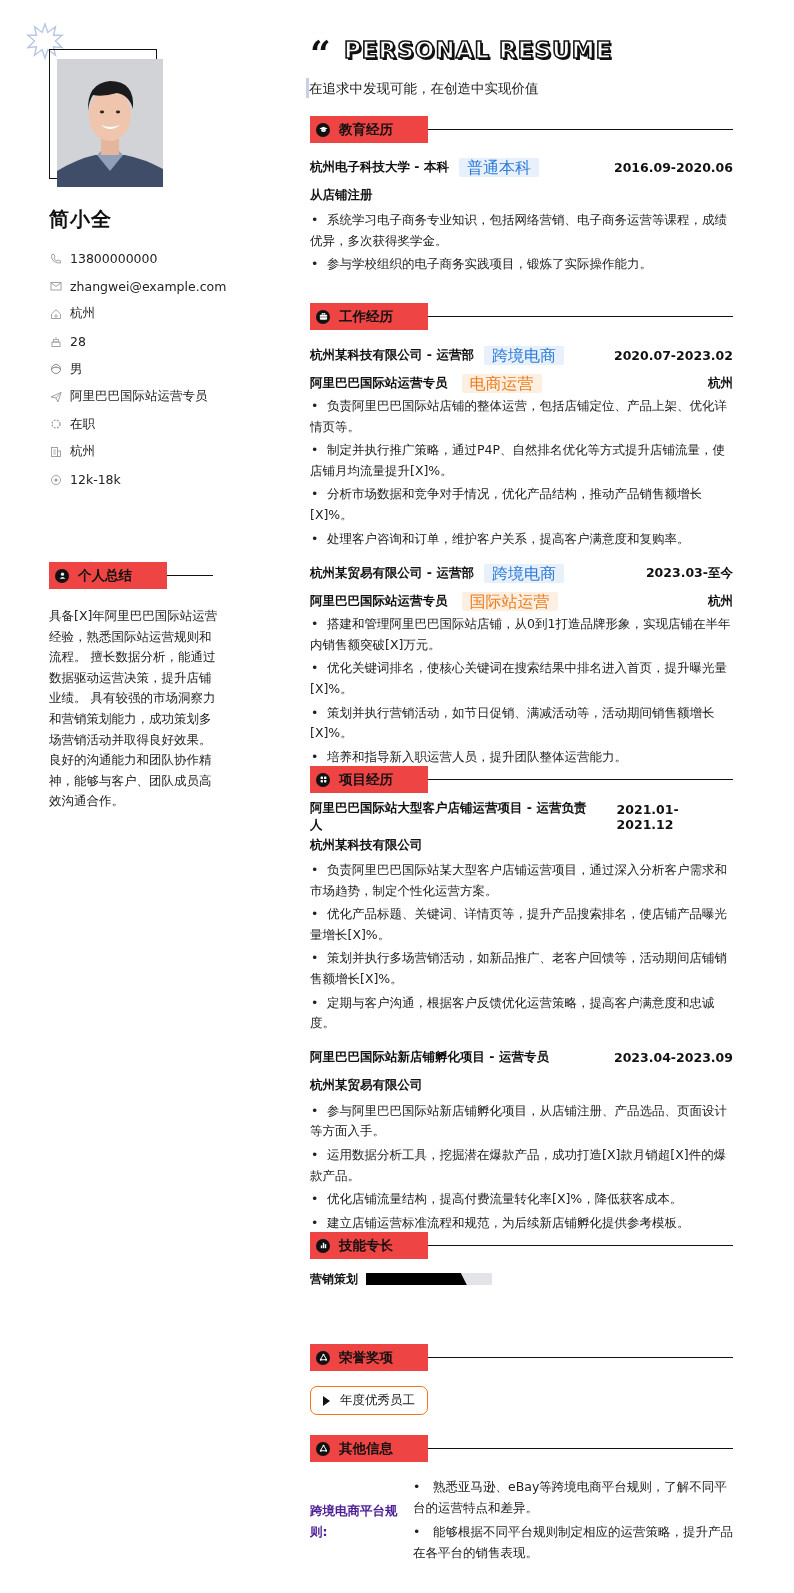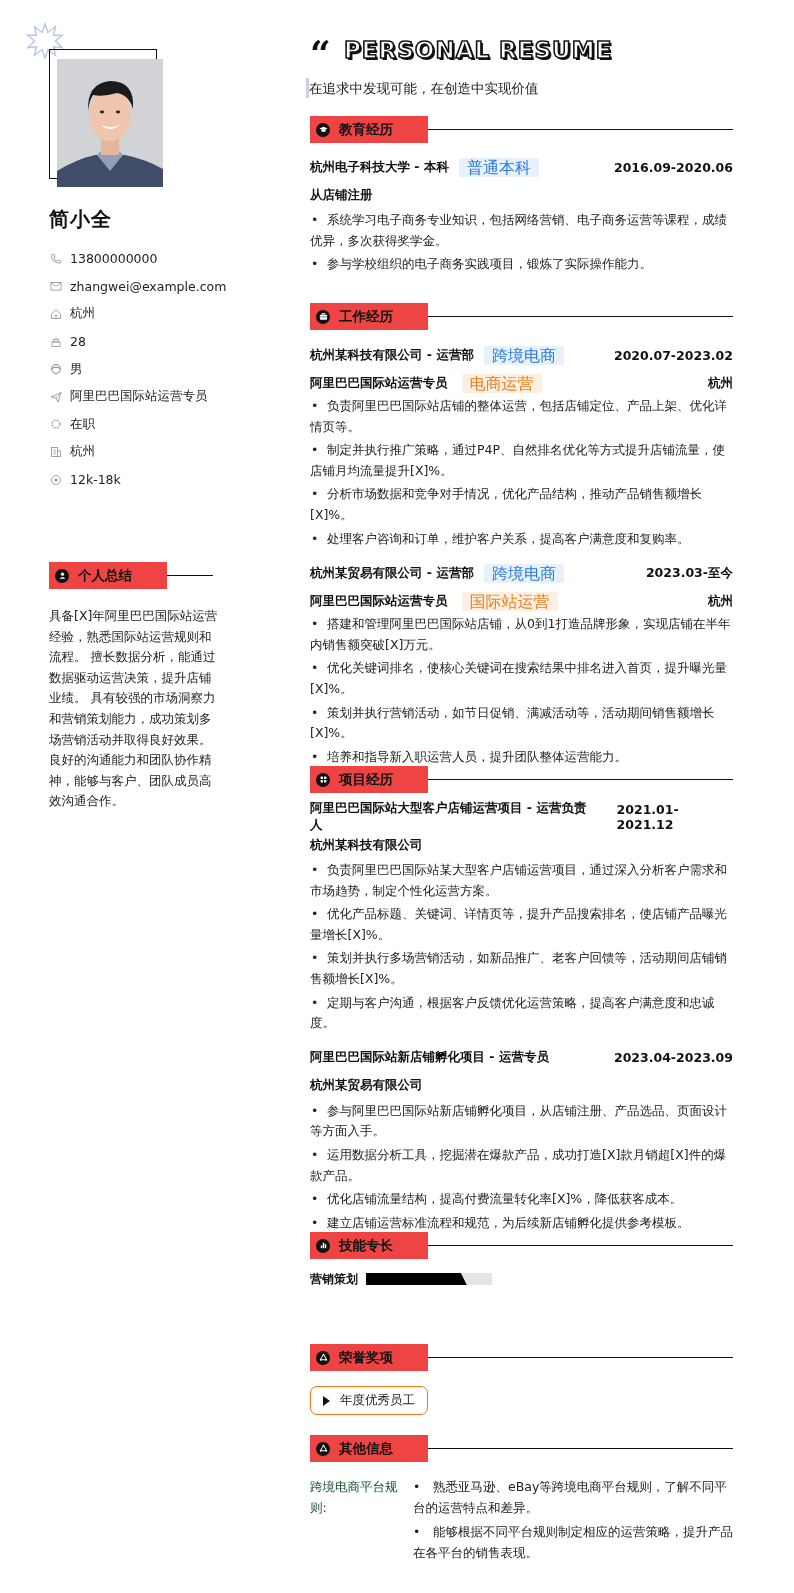--- a/index.html
+++ b/index.html
@@ -43,21 +43,21 @@
   .bullets li::before { content: "•"; display: inline-block; width: 16px; padding-left: 1px; }
 
   .skill-row { display: flex; align-items: center; height: 20px; font-size: 12px; font-weight: bold; color: #111; }
   .bar { height: 12px; background: #e3e4e8; position: relative; margin-left: 8px; overflow: hidden; }
   .bar .fill { position: absolute; left: 0; top: 0; height: 12px; background: #000; clip-path: polygon(0 0, calc(100% - 6px) 0, 100% 100%, 0 100%); }
 
   .award { display: inline-flex; align-items: center; border: 1px solid #f97316; border-radius: 7px; height: 29px; padding: 0 12px 0 12px; font-size: 12.5px; color: #222; }
   .award .play { width: 0; height: 0; border-left: 7px solid #111; border-top: 5px solid transparent; border-bottom: 5px solid transparent; margin-right: 10px; }
 
   .other { display: flex; font-size: 12.5px; }
-  .other .lbl { font-weight: normal; color: #14532d; width: 103px; flex: none; line-height: 20.6px; }
+  .other .lbl { font-weight: bold; color: #4c1d95; width: 103px; flex: none; line-height: 20.6px; margin-top: 24px; }
   .other ul { list-style: none; color: #222; line-height: 20.6px; }
   .other ul li { margin-bottom: 4px; }
   .other ul li::before { content: "•"; display: inline-block; width: 20px; }
 </style>
 </head>
 <body>
 
 <div class="left">
   <svg class="star" viewBox="0 0 40 40">
     <polygon points="20,2 23,11 31,5 29,14 38,14 31,20 38,27 29,26 31,35 23,29 20,38 17,29 9,35 11,26 2,27 9,20 2,14 11,14 9,5 17,11" fill="none" stroke="#b9c7e3" stroke-width="1.5"></polygon>

